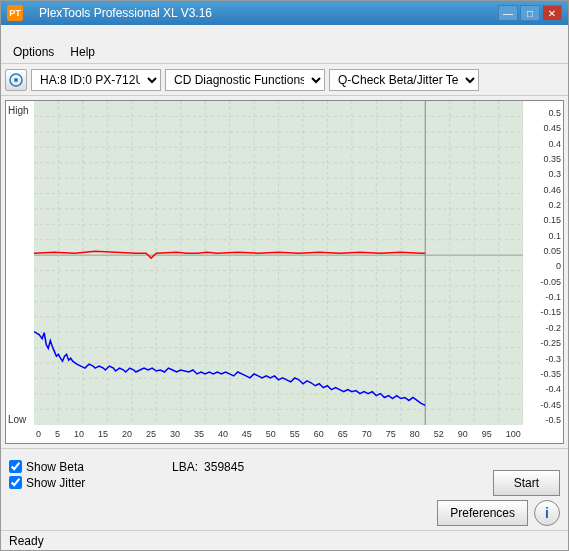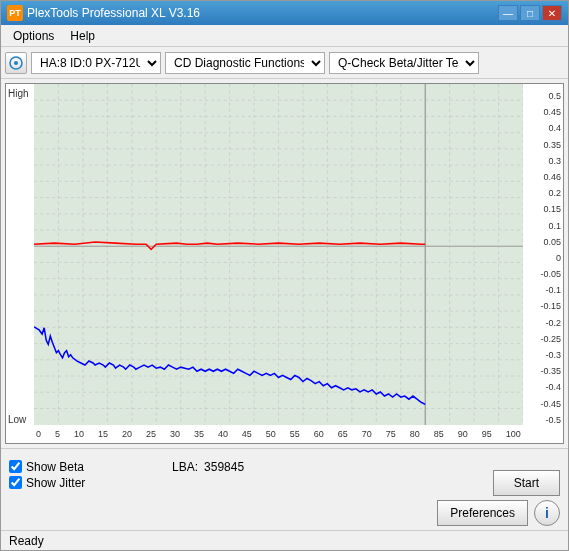--- a/index.html
+++ b/index.html
@@ -25,21 +25,21 @@
       display: flex;
       align-items: center;
       justify-content: space-between;
       padding: 4px 6px;
       height: 24px;
       flex-shrink: 0;
     }
     .title-bar-left {
       display: flex;
       align-items: center;
-      gap: 4px;
+      gap: 16px;
     }
     .title-icon {
       width: 16px;
       height: 16px;
       background: #ff8c00;
       border-radius: 2px;
       display: flex;
       align-items: center;
       justify-content: center;
       font-size: 9px;
@@ -65,22 +65,22 @@
       display: flex;
       align-items: center;
       justify-content: center;
     }
     .title-btn.close { background: #c0392b; }
     .menu-bar {
       background: #f0f0f0;
       border-bottom: 1px solid #ccc;
       display: flex;
       padding: 2px 4px;
-      height: 22px;
-      align-items: center;
+      height: 39px;
+      align-items: flex-end;
       flex-shrink: 0;
     }
     .menu-item {
       padding: 2px 8px;
       cursor: pointer;
       font-size: 12px;
     }
     .toolbar {
       display: flex;
       align-items: center;
@@ -402,21 +402,21 @@
         <span class="chart-x-label">35</span>
         <span class="chart-x-label">40</span>
         <span class="chart-x-label">45</span>
         <span class="chart-x-label">50</span>
         <span class="chart-x-label">55</span>
         <span class="chart-x-label">60</span>
         <span class="chart-x-label">65</span>
         <span class="chart-x-label">70</span>
         <span class="chart-x-label">75</span>
         <span class="chart-x-label">80</span>
-        <span class="chart-x-label">85</span>
+        <span class="chart-x-label">52</span>
         <span class="chart-x-label">90</span>
         <span class="chart-x-label">95</span>
         <span class="chart-x-label">100</span>
       </div>
     </div>
   </div>
 
   <div class="bottom-panel">
     <div class="bottom-actions-row">
       <div class="checks-lba">

